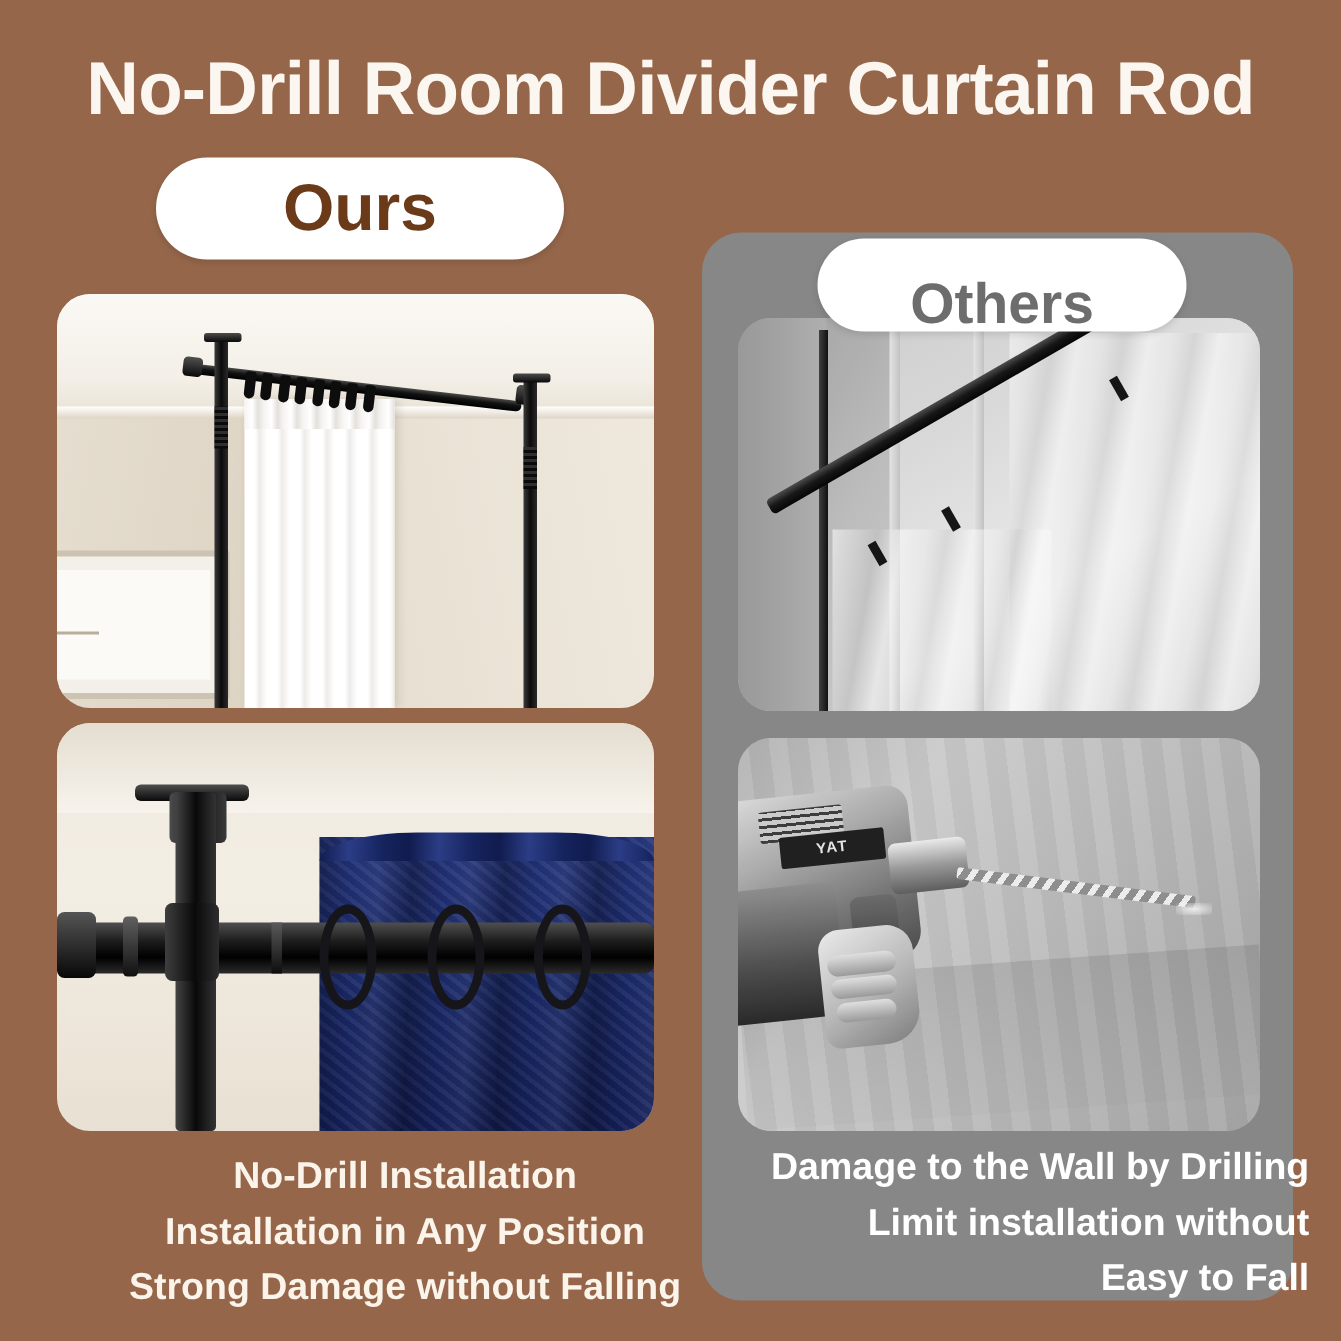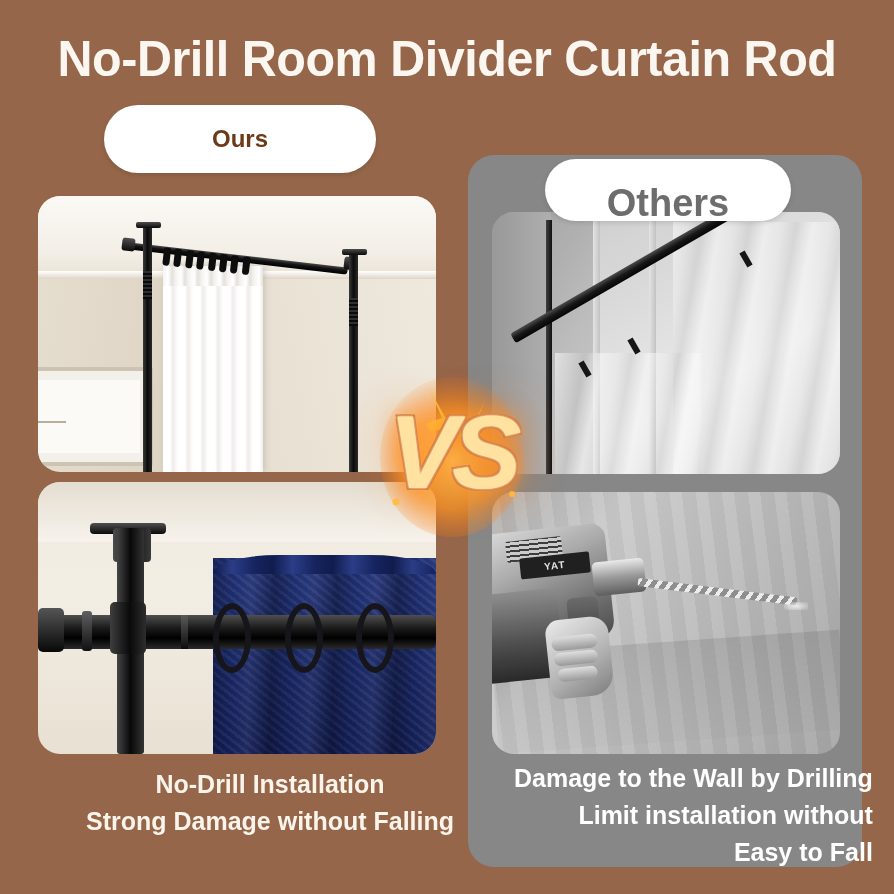--- a/index.html
+++ b/index.html
@@ -55,21 +55,21 @@
     justify-content: center;
     box-shadow: 0 2px 5px rgba(0,0,0,0.12);
   }
   #ours-pill {
     left: 104px;
     top: 105px;
     width: 272px;
     height: 68px;
   }
   #ours-label {
-    font-size: 24px;
+    font-size: 44px;
     font-weight: 700;
     color: #6b3a18;
   }
   #others-pill {
     left: 545px;
     top: 159px;
     width: 246px;
     height: 62px;
   }
   #others-label {
@@ -395,50 +395,32 @@
     <div class="p4-bit"></div>
     <div class="p4-grip"></div>
     <div class="p4-hand">
       <div class="p4-finger" style="left:8%;  top:22%; width:74%; height:17%;"></div>
       <div class="p4-finger" style="left:10%; top:42%; width:70%; height:17%;"></div>
       <div class="p4-finger" style="left:12%; top:62%; width:64%; height:17%;"></div>
     </div>
     <div class="p4-dust"></div>
   </div>
 
-  <div id="vs-badge">
-    <svg width="160" height="180" viewBox="0 0 160 180">
-      <defs>
-        <radialGradient id="flameGlow" cx="50%" cy="52%" r="55%">
-          <stop offset="0%" stop-color="#ffd86b" stop-opacity="0.95"></stop>
-          <stop offset="55%" stop-color="#ff9a28" stop-opacity="0.70"></stop>
-          <stop offset="100%" stop-color="#ff7a10" stop-opacity="0"></stop>
-        </radialGradient>
-      </defs>
-      <ellipse cx="80" cy="95" rx="72" ry="80" fill="url(#flameGlow)"></ellipse>
-      <path d="M58 28 L70 56 L54 62 L74 96 L60 70 L78 64 Z" fill="#ffc83c" opacity="0.9"></path>
-      <path d="M112 40 L100 74 L118 80 L96 112 L112 84 L94 78 Z" fill="#ffb42c" opacity="0.85"></path>
-      <circle cx="30" cy="70" r="4" fill="#ffd36a"></circle>
-      <circle cx="132" cy="58" r="3" fill="#ffd36a"></circle>
-      <circle cx="24" cy="140" r="3.5" fill="#ffc34a"></circle>
-      <circle cx="140" cy="132" r="3" fill="#ffc34a"></circle>
-    </svg>
-    <div id="vs-text">VS</div>
-  </div>
 
   <div class="pill" id="ours-pill">
     <span id="ours-label">Ours</span>
   </div>
 
   <div class="pill" id="others-pill">
     <span id="others-label">Others</span>
   </div>
 
   <div class="textblock" id="ours-text">
     <div class="textline">No-Drill Installation</div>
+    <div class="textline">Installation in Any Position</div>
     <div class="textline">Strong Damage without Falling</div>
   </div>
 
   <div class="textblock" id="others-text">
     <div class="textline">Damage to the Wall by Drilling</div>
     <div class="textline">Limit installation without</div>
     <div class="textline">Easy to Fall</div>
   </div>
 
 </div>

